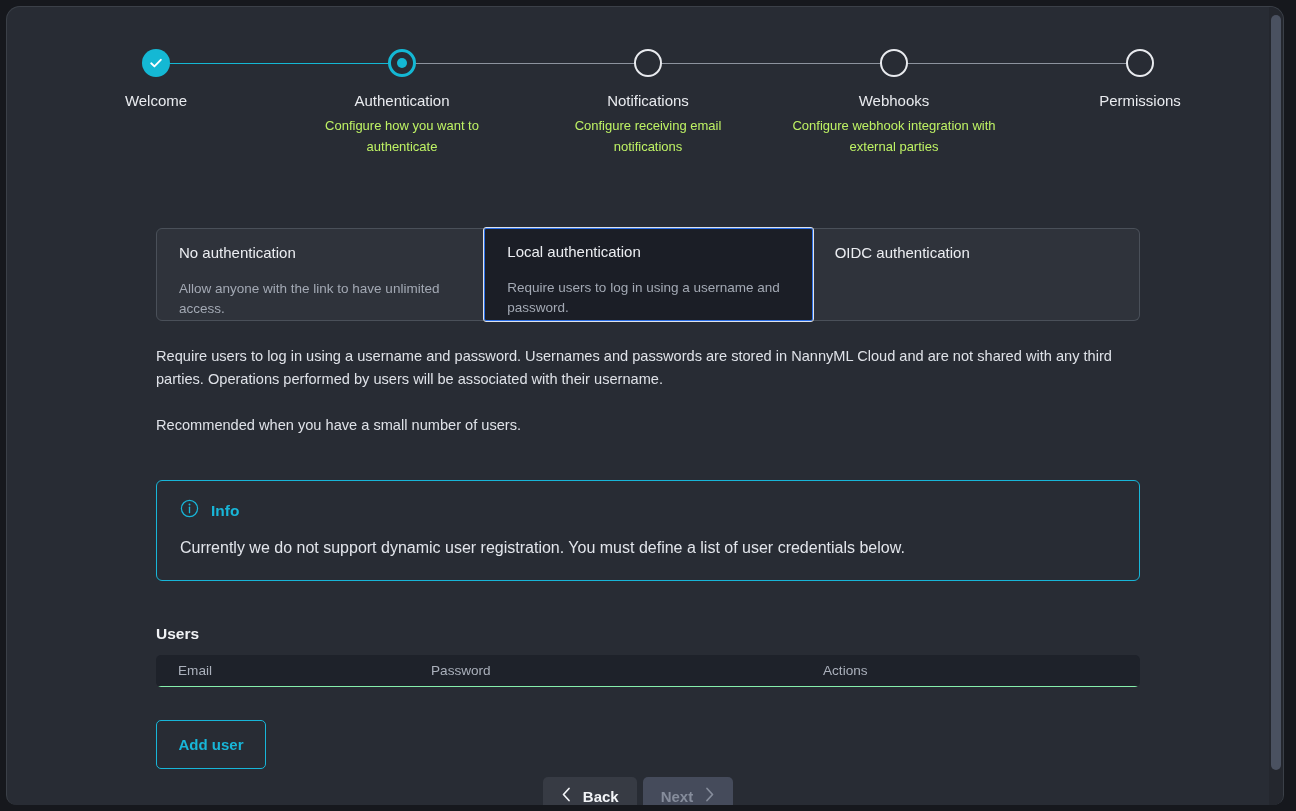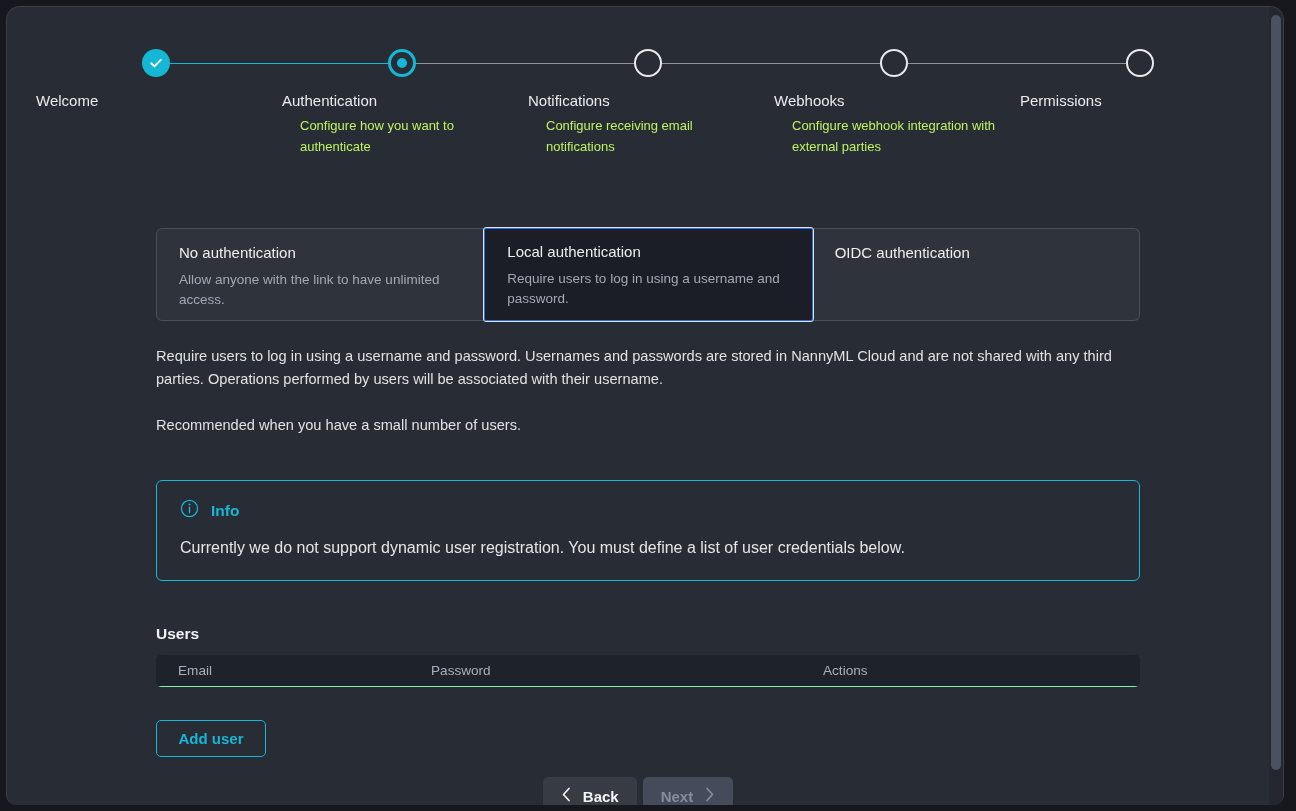--- a/index.html
+++ b/index.html
@@ -57,20 +57,21 @@
     left: 0;
     top: 36px;
     width: 1262px;
     height: 120px;
   }
   .step {
     position: absolute;
     top: 0;
     width: 240px;
     margin-left: -120px;
+    text-align: center;
   }
   .step-circle-wrap {
     height: 40px;
     display: flex;
     align-items: center;
     justify-content: center;
     position: relative;
     z-index: 2;
   }
   .step-circle {
@@ -151,21 +152,21 @@
     outline-offset: 0px;
     border-radius: 2px;
     position: relative;
     z-index: 3;
     padding-top: 13px;
   }
   .auth-card-title {
     font-size: 15px;
     color: #eceef2;
     line-height: 20px;
-    margin-bottom: 7px;
+    margin-bottom: 16px;
   }
   .auth-card-desc {
     font-size: 13.5px;
     color: #a3a9b4;
     line-height: 20px;
   }
 
   
   #auth-description { margin-top: 24px; }
   .para {
@@ -230,21 +231,21 @@
     color: #aab0bb;
     line-height: 18px;
   }
   .th.col-email    { width: 253px; }
   .th.col-password { width: 392px; }
   .th.col-actions  { flex: 1; }
 
   #add-user-button {
     margin-top: 33px;
     width: 110px;
-    height: 37px;
+    height: 49px;
     background: transparent;
     border: 1px solid #18b6d8;
     border-radius: 5px;
     color: #18b6d8;
     font-size: 15px;
     font-weight: bold;
     font-family: "Liberation Sans", sans-serif;
     cursor: pointer;
     display: flex;
     align-items: center;

